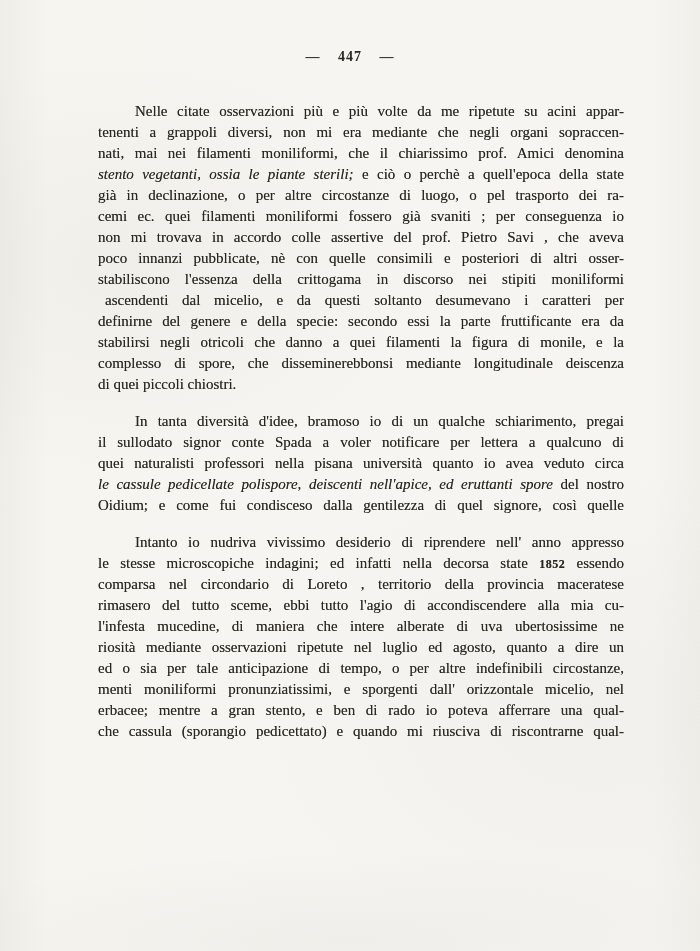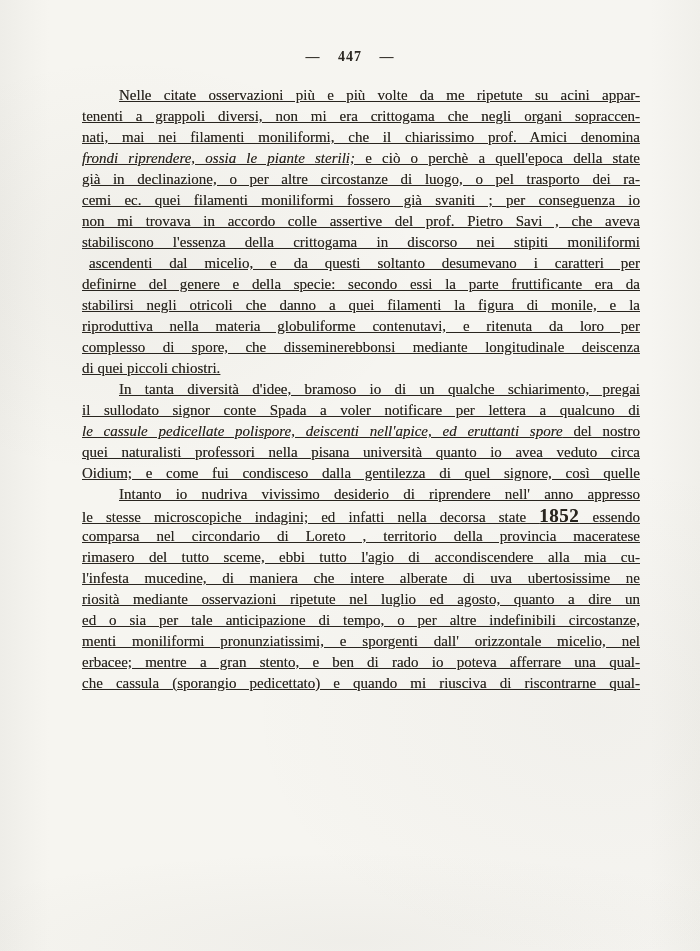--- a/index.html
+++ b/index.html
@@ -33,62 +33,62 @@
   }
   .text-block {
     position: absolute;
     left: 82px;
     top: 85px;
     width: 558px;
     font-size: 15px;
     line-height: 21px;
     text-shadow: 0 0 0.35px rgba(40,35,28,0.55);
   }
-  .paragraph { margin: 0; text-decoration: underline; }
+  .paragraph { margin: 16px; }
   .line {
     height: 21px;
     text-align: justify;
     text-align-last: justify;
     white-space: nowrap;
   }
   .line.last {
     text-align-last: left;
   }
   .line.indent { text-indent: 37px; }
   .line.pad { padding-left: 7px; }
   .it { font-style: italic; }
-  .bd { font-weight: bold; font-size: 19px; letter-spacing: 0.5px; }
+  .bd { font-weight: bold; font-size: 12px; letter-spacing: 0.5px; }
 </style>
 </head>
 <body>
 
 <div class="page">
   <div class="running-head">— 447 —</div>
   <div class="text-block">
       <div class="paragraph">
         <div class="line indent"><span>Nelle citate osservazioni più e più volte da me ripetute su acini appar-</span></div>
-        <div class="line"><span>tenenti a grappoli diversi, non mi era crittogama che negli organi sopraccen-</span></div>
+        <div class="line"><span>tenenti a grappoli diversi, non mi era mediante che negli organi sopraccen-</span></div>
         <div class="line"><span>nati, mai nei filamenti moniliformi, che il chiarissimo prof. Amici denomina</span></div>
-        <div class="line"><span class="it">frondi riprendere, ossia le piante sterili;</span><span> e ciò o perchè a quell'epoca della state</span></div>
+        <div class="line"><span class="it">stento vegetanti, ossia le piante sterili;</span><span> e ciò o perchè a quell'epoca della state</span></div>
         <div class="line"><span>già in declinazione, o per altre circostanze di luogo, o pel trasporto dei ra-</span></div>
         <div class="line"><span>cemi ec. quei filamenti moniliformi fossero già svaniti ; per conseguenza io</span></div>
         <div class="line"><span>non mi trovava in accordo colle assertive del prof. Pietro Savi , che aveva</span></div>
+        <div class="line"><span>poco innanzi pubblicate, nè con quelle consimili e posteriori di altri osser-</span></div>
         <div class="line"><span>stabiliscono l'essenza della crittogama in discorso nei stipiti moniliformi</span></div>
         <div class="line pad"><span>ascendenti dal micelio, e da questi soltanto desumevano i caratteri per</span></div>
         <div class="line"><span>definirne del genere e della specie: secondo essi la parte fruttificante era da</span></div>
         <div class="line"><span>stabilirsi negli otricoli che danno a quei filamenti la figura di monile, e la</span></div>
-        <div class="line"><span>riproduttiva nella materia globuliforme contenutavi, e ritenuta da loro per</span></div>
         <div class="line"><span>complesso di spore, che disseminerebbonsi mediante longitudinale deiscenza</span></div>
         <div class="line last"><span>di quei piccoli chiostri.</span></div>
       </div>
       <div class="paragraph">
         <div class="line indent"><span>In tanta diversità d'idee, bramoso io di un qualche schiarimento, pregai</span></div>
         <div class="line"><span>il sullodato signor conte Spada a voler notificare per lettera a qualcuno di</span></div>
+        <div class="line"><span>quei naturalisti professori nella pisana università quanto io avea veduto circa</span></div>
         <div class="line"><span class="it">le cassule pedicellate polispore, deiscenti nell'apice, ed eruttanti spore</span><span> del nostro</span></div>
-        <div class="line"><span>quei naturalisti professori nella pisana università quanto io avea veduto circa</span></div>
         <div class="line"><span>Oidium; e come fui condisceso dalla gentilezza di quel signore, così quelle</span></div>
       </div>
       <div class="paragraph">
         <div class="line indent"><span>Intanto io nudriva vivissimo desiderio di riprendere nell' anno appresso</span></div>
         <div class="line"><span>le stesse microscopiche indagini; ed infatti nella decorsa state </span><span class="bd">1852</span><span> essendo</span></div>
         <div class="line"><span>comparsa nel circondario di Loreto , territorio della provincia maceratese</span></div>
         <div class="line"><span>rimasero del tutto sceme, ebbi tutto l'agio di accondiscendere alla mia cu-</span></div>
         <div class="line"><span>l'infesta mucedine, di maniera che intere alberate di uva ubertosissime ne</span></div>
         <div class="line"><span>riosità mediante osservazioni ripetute nel luglio ed agosto, quanto a dire un</span></div>
         <div class="line"><span>ed o sia per tale anticipazione di tempo, o per altre indefinibili circostanze,</span></div>

